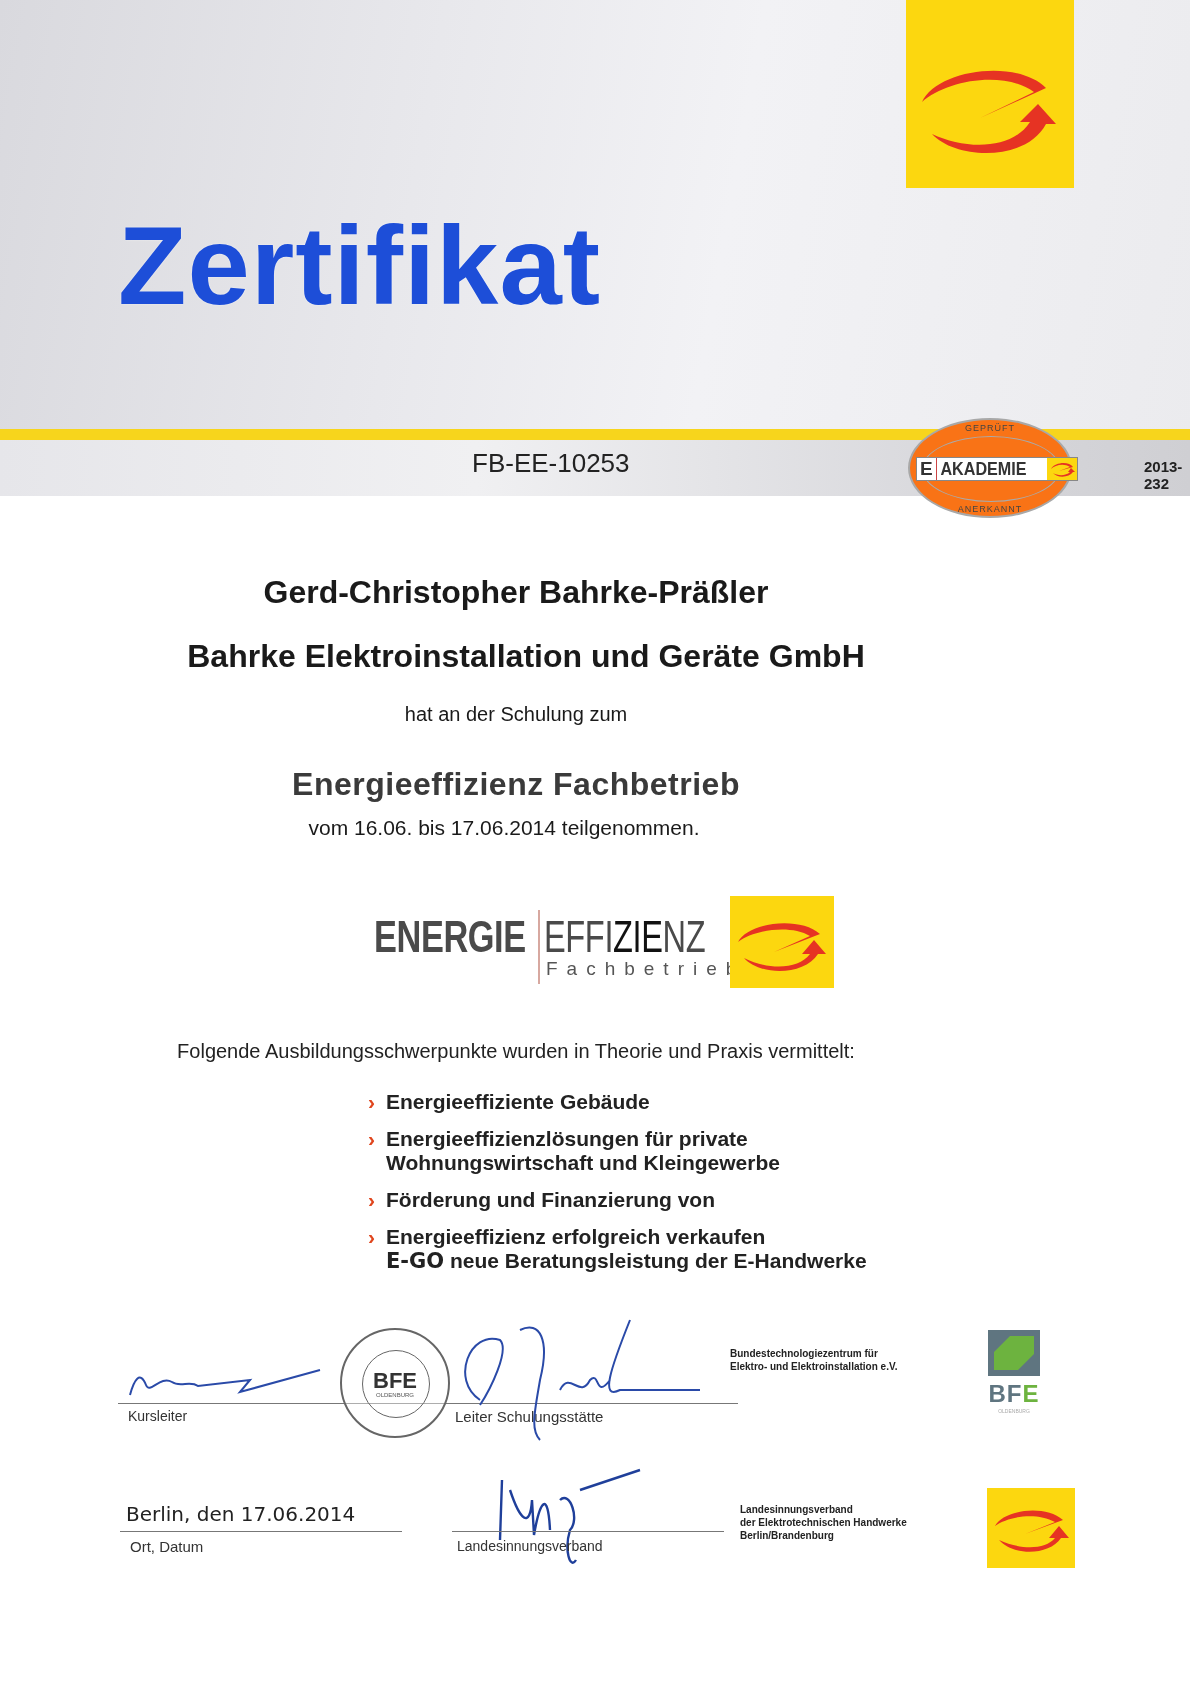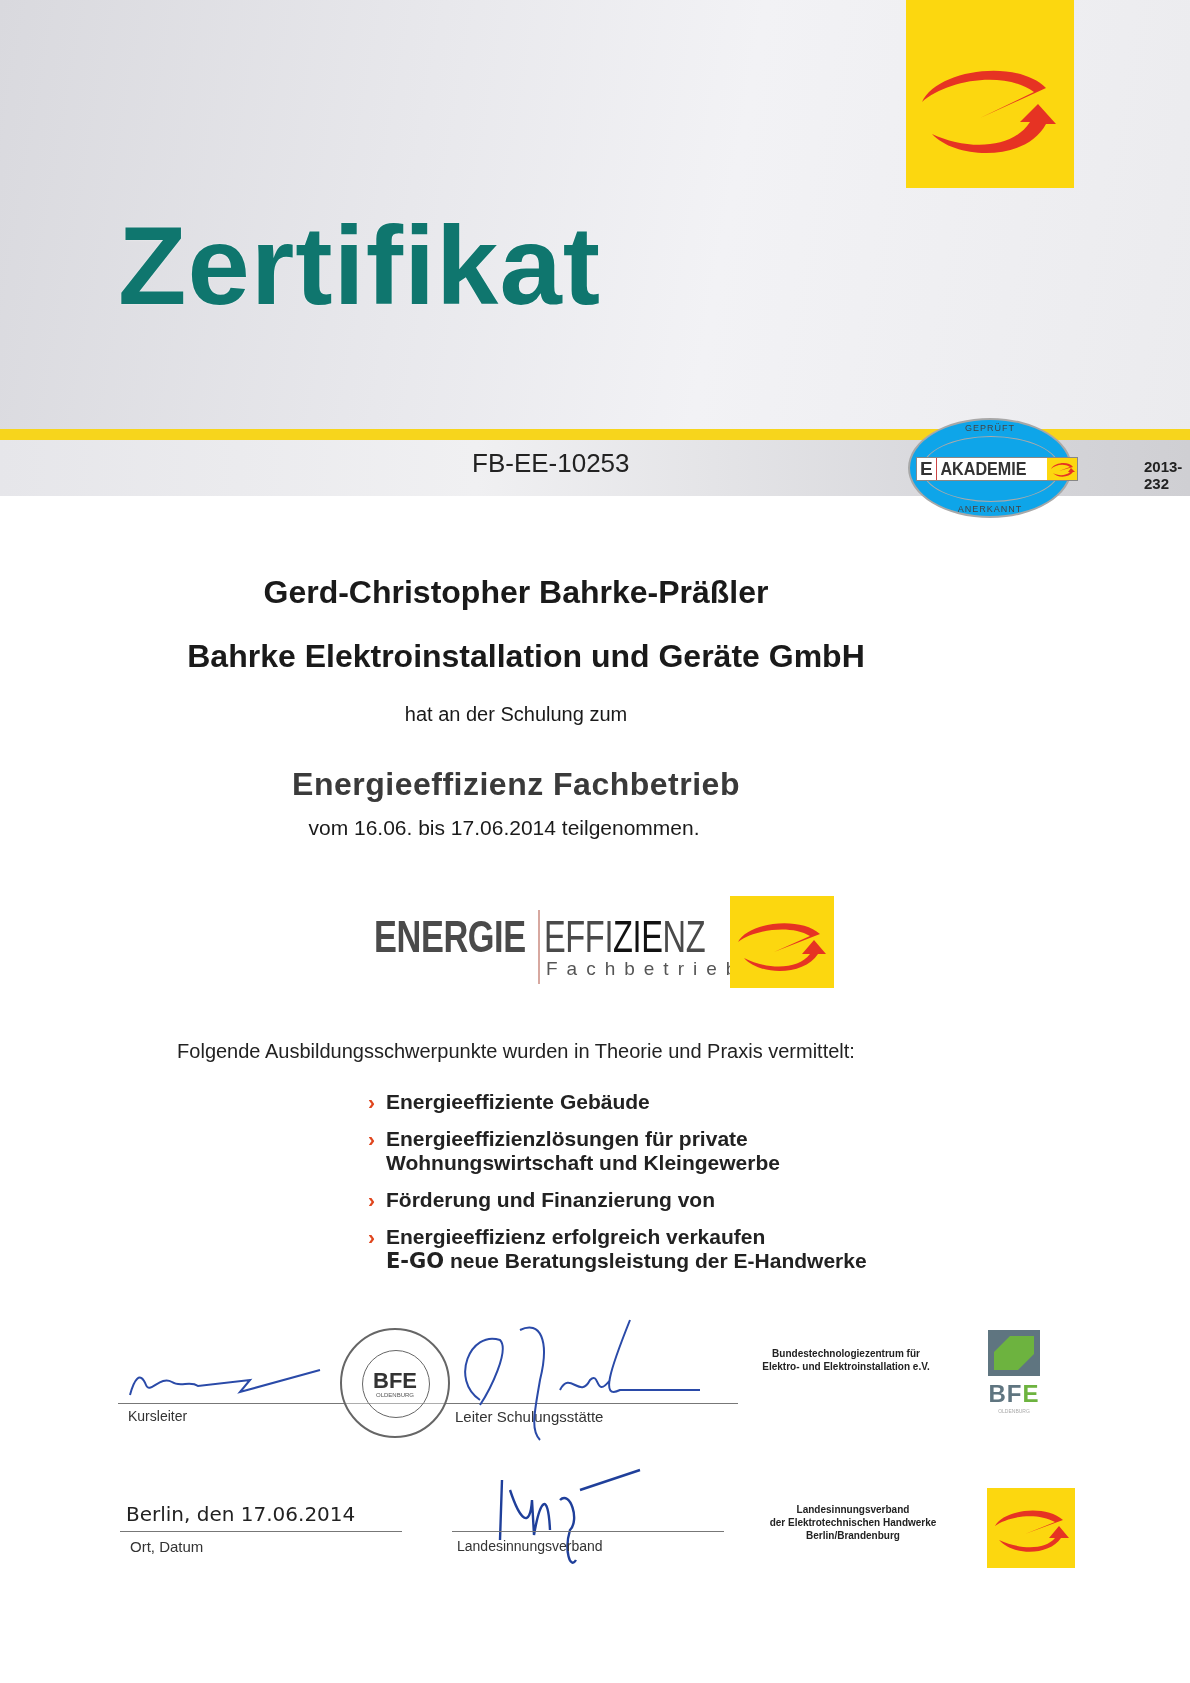--- a/index.html
+++ b/index.html
@@ -2,25 +2,25 @@
 <html><head>
 <meta charset="utf-8">
 <style>
   html, body { margin:0; padding:0; }
   body { width:1190px; height:1683px; background:#ffffff; position:relative; overflow:hidden; font-family:"Liberation Sans", sans-serif; color:#1a1a1a; }
   .header { position:absolute; left:0; top:0; width:1190px; height:496px;
     background: linear-gradient(100deg, #d9d9de 0%, #e8e8ec 35%, #f2f2f5 60%, #ebebee 100%); }
   .header-lower { position:absolute; left:0; top:440px; width:1190px; height:56px;
     background: linear-gradient(90deg, #e6e6ea 0%, #f0f0f2 40%, #d8d8dc 80%, #cfcfd3 100%); }
   .yellow-band { position:absolute; left:0; top:429px; width:1190px; height:11px; background:#f7d51c; }
-  .title-zert { position:absolute; left:118px; top:210px; font-size:112px; font-weight:bold; color:#0f766e; letter-spacing:1px; line-height:1; text-shadow:0 0 2px rgba(255,255,255,0.6); }
+  .title-zert { position:absolute; left:118px; top:210px; font-size:112px; font-weight:bold; color:#1d4ed8; letter-spacing:1px; line-height:1; text-shadow:0 0 2px rgba(255,255,255,0.6); }
   .top-logo { position:absolute; left:906px; top:0; width:168px; height:188px; background:#fcd70f; }
   .e-mark { position:absolute; }
   .cert-number { position:absolute; left:472px; top:448px; font-size:26px; font-weight:normal; color:#222; }
-  .seal { position:absolute; left:908px; top:418px; width:164px; height:100px; border-radius:50%; background:#0ea5e9; border:2px solid #a8a8a8; box-sizing:border-box; }
+  .seal { position:absolute; left:908px; top:418px; width:164px; height:100px; border-radius:50%; background:#f97316; border:2px solid #a8a8a8; box-sizing:border-box; }
   .seal-inner { position:absolute; left:12px; top:16px; width:136px; height:64px; border-radius:50%; border:1px solid #aaa; }
   .seal-top { position:absolute; left:0; width:100%; top:3px; text-align:center; font-size:9px; color:#444; letter-spacing:1px; }
   .seal-bottom { position:absolute; left:0; width:100%; bottom:2px; text-align:center; font-size:9px; color:#444; letter-spacing:1px; }
   .seal-badge { position:absolute; left:6px; top:37px; height:22px; display:flex; align-items:center; background:#fff; border:1px solid #888; }
   .seal-badge .e { font-size:19px; font-weight:bold; padding:0 3px; border-right:1px solid #c44; color:#333; font-family:"Liberation Sans", sans-serif; }
   .seal-badge .ak { font-size:19px; font-weight:bold; padding:0 4px; color:#333; transform:scaleX(0.85); transform-origin:left; display:inline-block; width:102px; }
   .seal-badge .mini { width:30px; height:22px; background:#fcd70f; position:relative; }
   .seal-code { position:absolute; left:1144px; top:458px; font-size:15px; font-weight:bold; color:#222; }
   .center { position:absolute; left:0; width:1032px; text-align:center; }
   .name { top:574px; font-size:32px; font-weight:bold; }
@@ -39,21 +39,21 @@
   .topics { position:absolute; left:368px; top:1090px; width:600px; font-size:21px; font-weight:bold; color:#222; }
   .topic { position:relative; padding-left:18px; margin-bottom:13px; line-height:24px; }
   .topic .chev { position:absolute; left:0; top:0; color:#e0461e; font-weight:bold; }
   .ego { font-family:"DejaVu Sans", sans-serif; font-weight:bold; }
   .sig-line { position:absolute; height:1px; background:#777; }
   .sig-label { position:absolute; font-size:14px; color:#333; }
   .stamp { position:absolute; left:340px; top:1328px; width:110px; height:110px; border-radius:50%; border:2px solid #666; box-sizing:border-box; background:rgba(255,255,255,0.4); }
   .stamp-inner { position:absolute; left:20px; top:20px; width:66px; height:66px; border-radius:50%; border:1px solid #666; }
   .stamp-bfe { position:absolute; left:0; width:100%; top:38px; text-align:center; font-size:22px; font-weight:bold; color:#333; }
   .stamp-sub { position:absolute; left:0; width:100%; top:62px; text-align:center; font-size:6px; color:#555; }
-  .org-text { position:absolute; font-size:10px; font-weight:bold; text-align:center; color:#222; line-height:13px; }
+  .org-text { position:absolute; font-size:10px; font-weight:bold; text-align:left; color:#222; line-height:13px; }
   .bfe-logo { position:absolute; left:988px; top:1330px; width:52px; height:84px; }
   .bfe-square { position:absolute; left:0; top:0; width:52px; height:46px; background:#5f7580; }
   .bfe-text { position:absolute; left:0; top:50px; width:52px; text-align:center; font-size:24px; font-weight:bold; color:#5f7580; letter-spacing:1px; }
   .bfe-text .g { color:#6db33f; }
   .bfe-sub { position:absolute; left:0; top:78px; width:52px; text-align:center; font-size:5px; color:#aaa; }
   .place-date { position:absolute; left:126px; top:1502px; font-size:20px; color:#222; font-family:"DejaVu Sans", sans-serif; }
   .lv-box { position:absolute; left:987px; top:1488px; width:88px; height:80px; background:#fcd70f; }
 </style>
 </head>
 <body>

